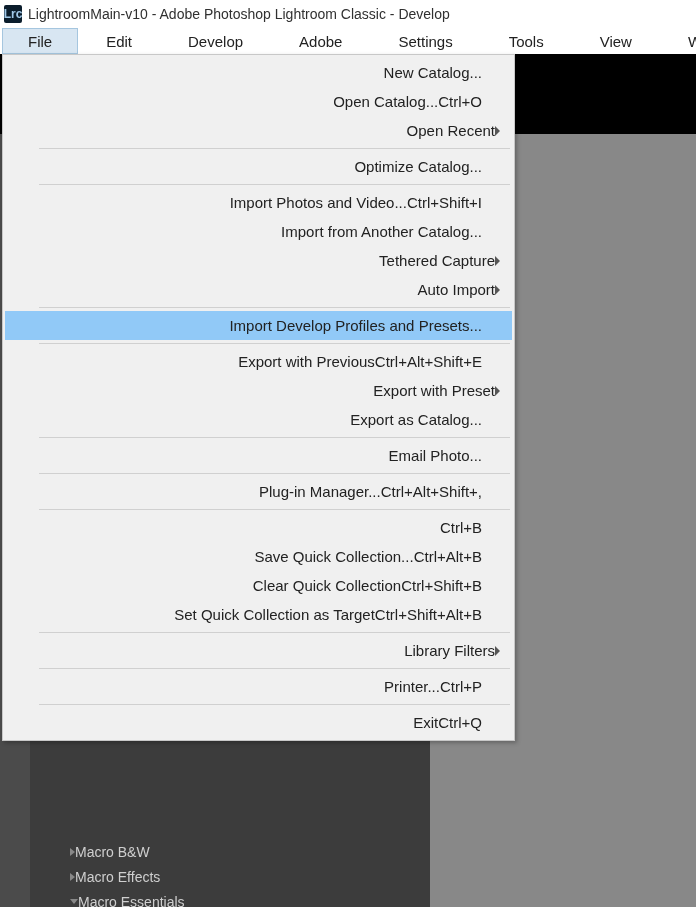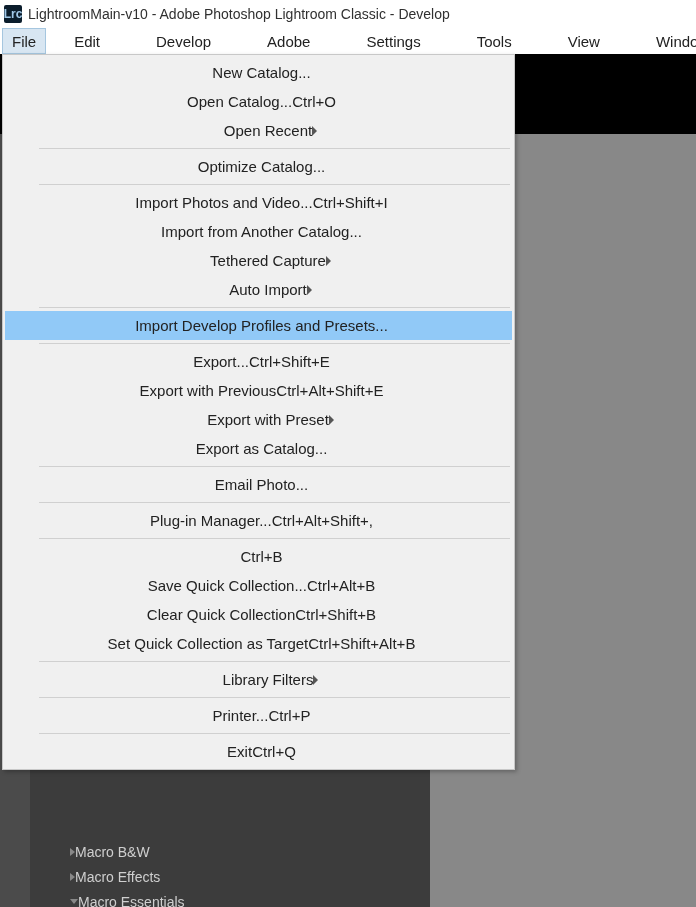--- a/index.html
+++ b/index.html
@@ -44,21 +44,21 @@
   }
   .menubar .menu-item {
     padding: 3px 28px;
     display: flex;
     align-items: center;
     cursor: default;
   }
   .menubar .menu-item.active {
     background: #d8e6f2;
     border: 1px solid #a5c6df;
-    padding: 2px 9px;
+    padding: 2px 25px;
   }
   .dark-strip {
     position: absolute;
     top: 54px;
     left: 0;
     width: 696px;
     height: 80px;
     background: #000000;
   }
   .side-panel-bg {
@@ -103,21 +103,21 @@
     top: 54px;
     left: 2px;
     width: 513px;
     background: #f0f0f0;
     border: 1px solid #c8c8c8;
     box-shadow: 2px 2px 4px rgba(0,0,0,0.25);
     padding: 3px 2px;
   }
   .dd-item {
     display: flex;
-    justify-content: center;
+    justify-content: flex-end;
     align-items: center;
     padding: 5px 30px 5px 36px;
     color: #222;
     font-size: 15px;
     cursor: default;
     min-height: 29px;
   }
   .dd-item.highlight {
     background: #91c9f7;
   }
@@ -208,24 +208,20 @@
       <span>Auto Import</span>
       <span class="chev"></span>
     </div>
     <div class="dd-sep"></div>
     <div class="dd-item highlight">
       <span>Import Develop Profiles and Presets...</span>
       <span class="dd-shortcut"></span>
     </div>
     <div class="dd-sep"></div>
     <div class="dd-item">
-      <span>Export...</span>
-      <span class="dd-shortcut">Ctrl+Shift+E</span>
-    </div>
-    <div class="dd-item">
       <span>Export with Previous</span>
       <span class="dd-shortcut">Ctrl+Alt+Shift+E</span>
     </div>
     <div class="dd-item">
       <span>Export with Preset</span>
       <span class="chev"></span>
     </div>
     <div class="dd-item">
       <span>Export as Catalog...</span>
       <span class="dd-shortcut"></span>

